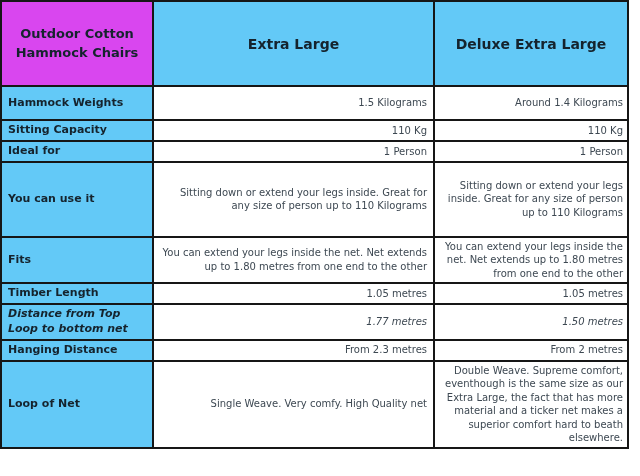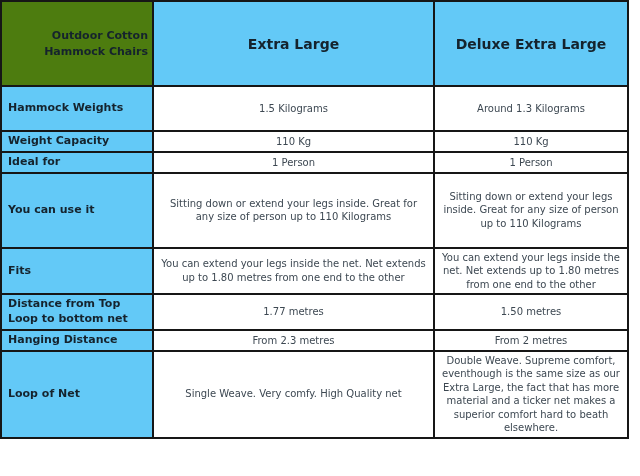--- a/index.html
+++ b/index.html
@@ -24,25 +24,25 @@
     vertical-align: middle;
     overflow: hidden;
   }
   .col-label { width: 152px; }
   .col-xl    { width: 281px; }
   .col-dxl   { width: 194px; }
 
   
   tr.r-head       { height: 85px; }
   th.corner {
-    background: #4d7c0f;
+    background: #d946ef;
     color: var(--label-text, #15232d);
-    font-size: 11px;
+    font-size: 13px;
     font-weight: bold;
-    text-align: right;
+    text-align: center;
     line-height: 1.45;
     padding: 2px 4px;
   }
   th.colhead {
     background: var(--header-blue, #63c9f7);
     color: var(--label-text, #15232d);
     font-size: 14px;
     font-weight: bold;
     text-align: center;
     padding: 13px 4px;
@@ -56,34 +56,34 @@
     font-weight: bold;
     text-align: left;
     padding: 2px 4px 2px 6px;
     line-height: 1.35;
   }
   
   td.val {
     background: #ffffff;
     color: var(--value-text, #3d4852);
     font-size: 10px;
-    text-align: center;
+    text-align: right;
     padding: 2px 6px;
     line-height: 1.35;
   }
   td.val.narrow { padding: 2px 4px; }
 
   
-  tr.r1 { height: 45px; }
+  tr.r1 { height: 34px; }
   tr.r2 { height: 20px; }
   tr.r3 { height: 20px; }
   tr.r4 { height: 75px; }
   tr.r5 { height: 45px; }
   tr.r6 { height: 18px; }
-  tr.r7 { height: 33px; }
+  tr.r7 { height: 33px; font-style: italic; }
   tr.r8 { height: 16px; }
   tr.r9 { height: 76px; }
 </style>
 </head>
 <body>
 
 <table class="cmp">
   <colgroup>
     <col class="col-label">
     <col class="col-xl">
@@ -91,41 +91,46 @@
   </colgroup>
   <tbody>
       <tr class="r-head">
     <th class="corner">Outdoor Cotton Hammock Chairs</th>
     <th class="colhead">Extra Large</th>
     <th class="colhead">Deluxe Extra Large</th>
   </tr>
   <tr class="r1">
     <td class="rowlabel">Hammock Weights</td>
     <td class="val">1.5 Kilograms</td>
-    <td class="val narrow">Around 1.3 Kilograms</td>
+    <td class="val narrow">Around 1.4 Kilograms</td>
   </tr>
   <tr class="r2">
-    <td class="rowlabel">Weight Capacity</td>
+    <td class="rowlabel">Sitting Capacity</td>
     <td class="val">110 Kg</td>
     <td class="val narrow">110 Kg</td>
   </tr>
   <tr class="r3">
     <td class="rowlabel">Ideal for</td>
     <td class="val">1 Person</td>
     <td class="val narrow">1 Person</td>
   </tr>
   <tr class="r4">
     <td class="rowlabel">You can use it</td>
     <td class="val">Sitting down or extend your legs inside. Great for any size of person up to 110 Kilograms</td>
     <td class="val narrow">Sitting down or extend your legs inside. Great for any size of person up to 110 Kilograms</td>
   </tr>
   <tr class="r5">
     <td class="rowlabel">Fits</td>
     <td class="val">You can extend your legs inside the net. Net extends up to 1.80 metres from one end to the other</td>
     <td class="val narrow">You can extend your legs inside the net. Net extends up to 1.80 metres from one end to the other</td>
+  </tr>
+  <tr class="r6">
+    <td class="rowlabel">Timber Length</td>
+    <td class="val">1.05 metres</td>
+    <td class="val narrow">1.05 metres</td>
   </tr>
   <tr class="r7">
     <td class="rowlabel">Distance from Top Loop to bottom net</td>
     <td class="val">1.77 metres</td>
     <td class="val narrow">1.50 metres</td>
   </tr>
   <tr class="r8">
     <td class="rowlabel">Hanging Distance</td>
     <td class="val">From 2.3 metres</td>
     <td class="val narrow">From 2 metres</td>

